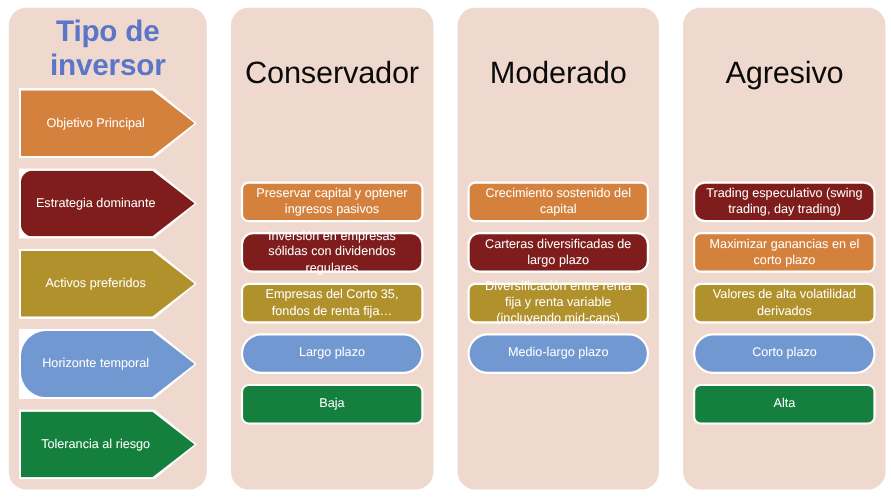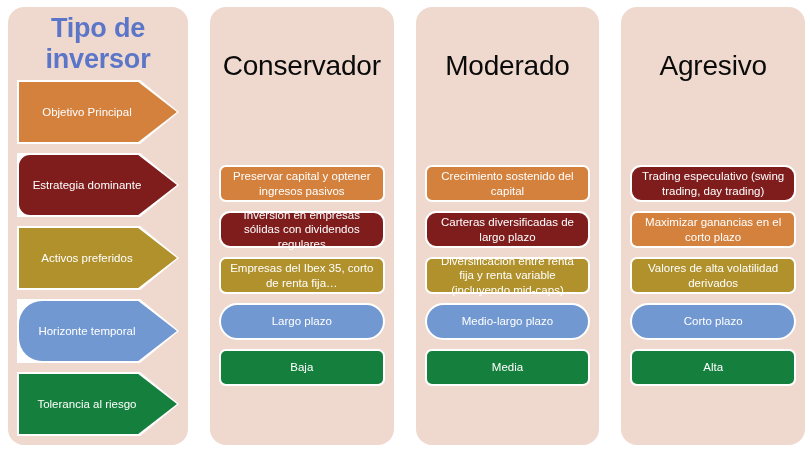--- a/index.html
+++ b/index.html
@@ -166,34 +166,33 @@
       </div>
 
     </div>
   </div>
 
   <div class="panel panel-col">
     <div class="panel-header col-header">Conservador</div>
     <div class="rows">
       <div class="cell-box c-orange">Preservar capital y optener ingresos pasivos</div>
       <div class="cell-box c-grey">Inversión en empresas sólidas con dividendos regulares</div>
-      <div class="cell-box c-olive">Empresas del Ibex 35, corto de renta fija…</div>
+      <div class="cell-box c-olive">Empresas del Corto 35, fondos de renta fija…</div>
       <div class="cell-box c-blue">Largo plazo</div>
       <div class="cell-box c-green">Baja</div>
     </div>
   </div>
 
   <div class="panel panel-col">
     <div class="panel-header col-header">Moderado</div>
     <div class="rows">
       <div class="cell-box c-orange">Crecimiento sostenido del capital</div>
       <div class="cell-box c-grey">Carteras diversificadas de largo plazo</div>
       <div class="cell-box c-olive">Diversificación entre renta fija y renta variable (incluyendo mid-caps)</div>
       <div class="cell-box c-blue">Medio-largo plazo</div>
-      <div class="cell-box c-green">Media</div>
     </div>
   </div>
 
   <div class="panel panel-col">
     <div class="panel-header col-header">Agresivo</div>
     <div class="rows">
       <div class="cell-box c-grey">Trading especulativo (swing trading, day trading)</div>
       <div class="cell-box c-orange">Maximizar ganancias en el corto plazo</div>
       <div class="cell-box c-olive">Valores de alta volatilidad derivados</div>
       <div class="cell-box c-blue">Corto plazo</div>

